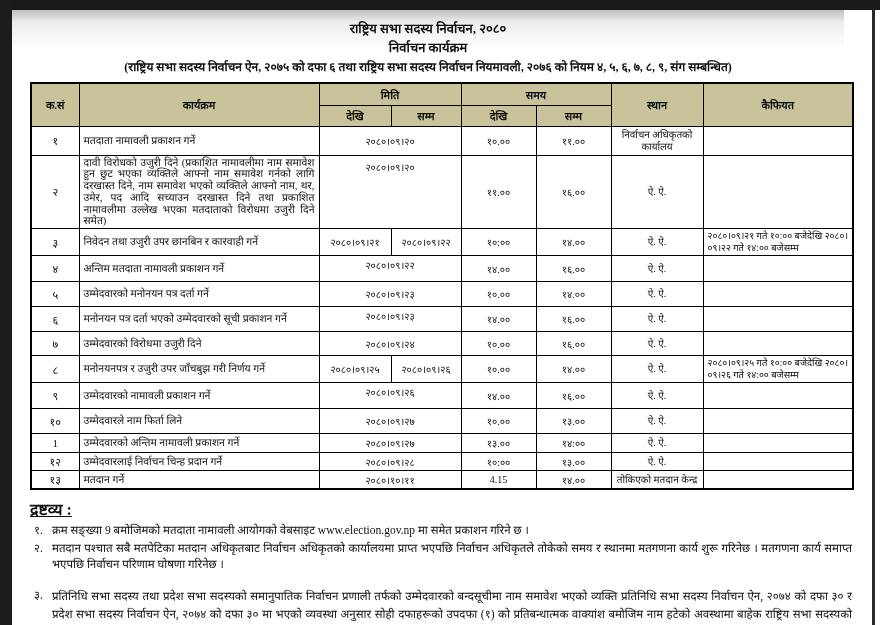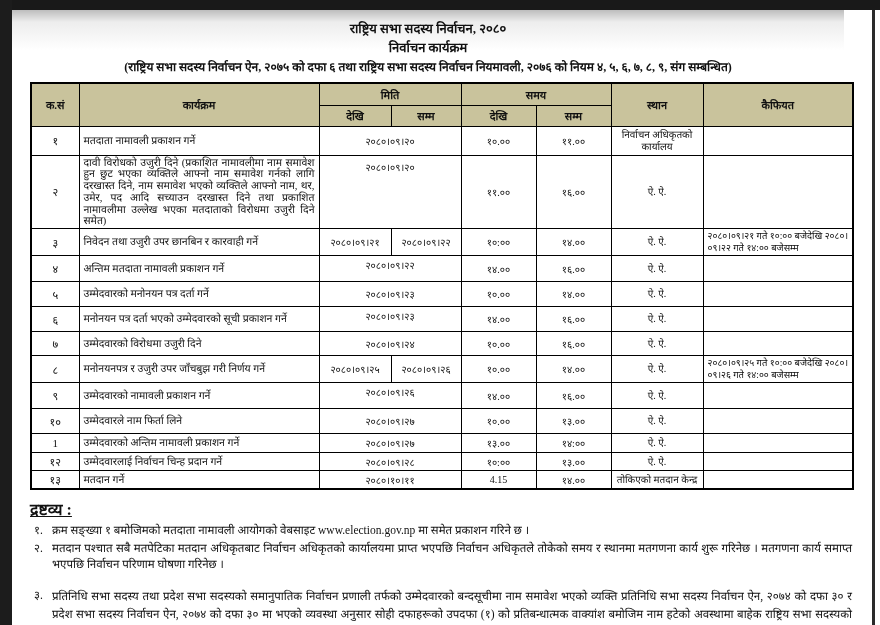--- a/index.html
+++ b/index.html
@@ -221,21 +221,21 @@
       <td class="pl">तोकिएको मतदान केन्द्र</td>
       <td class="rk"></td>
     </tr>
   </tbody>
     </table>
 
   <div class="notes">
     <div class="notes-head">द्रष्टव्य :</div>
     <div class="note">
       <span class="num">१.</span>
-      <span class="txt">क्रम सङ्ख्या १ बमोजिमको  मतदाता नामावली आयोगको वेबसाइट www.election.gov.np मा समेत प्रकाशन गरिने छ ।</span>
+      <span class="txt">क्रम सङ्ख्या 9 बमोजिमको  मतदाता नामावली आयोगको वेबसाइट www.election.gov.np मा समेत प्रकाशन गरिने छ ।</span>
     </div>
     <div class="note">
       <span class="num">२.</span>
       <span class="txt">मतदान पश्चात सबै मतपेटिका मतदान अधिकृतबाट निर्वाचन अधिकृतको कार्यालयमा प्राप्त भएपछि निर्वाचन अधिकृतले तोकेको समय र स्थानमा मतगणना कार्य शुरू गरिनेछ । मतगणना कार्य समाप्त भएपछि निर्वाचन परिणाम घोषणा गरिनेछ ।</span>
     </div>
     <div class="note spaced">
       <span class="num">३.</span>
       <span class="txt">प्रतिनिधि सभा सदस्य तथा प्रदेश सभा सदस्यको समानुपातिक निर्वाचन प्रणाली तर्फको उम्मेदवारको बन्दसूचीमा नाम समावेश भएको व्यक्ति प्रतिनिधि सभा सदस्य निर्वाचन ऐन, २०७४ को दफा ३० र प्रदेश सभा सदस्य निर्वाचन ऐन, २०७४ को दफा ३० मा भएको व्यवस्था अनुसार सोही दफाहरूको उपदफा (१) को प्रतिबन्धात्मक वाक्यांश बमोजिम नाम हटेको अवस्थामा बाहेक राष्ट्रिय सभा सदस्यको उम्मेदवार हुन पाउने छैन ।</span>
     </div>
   </div>

